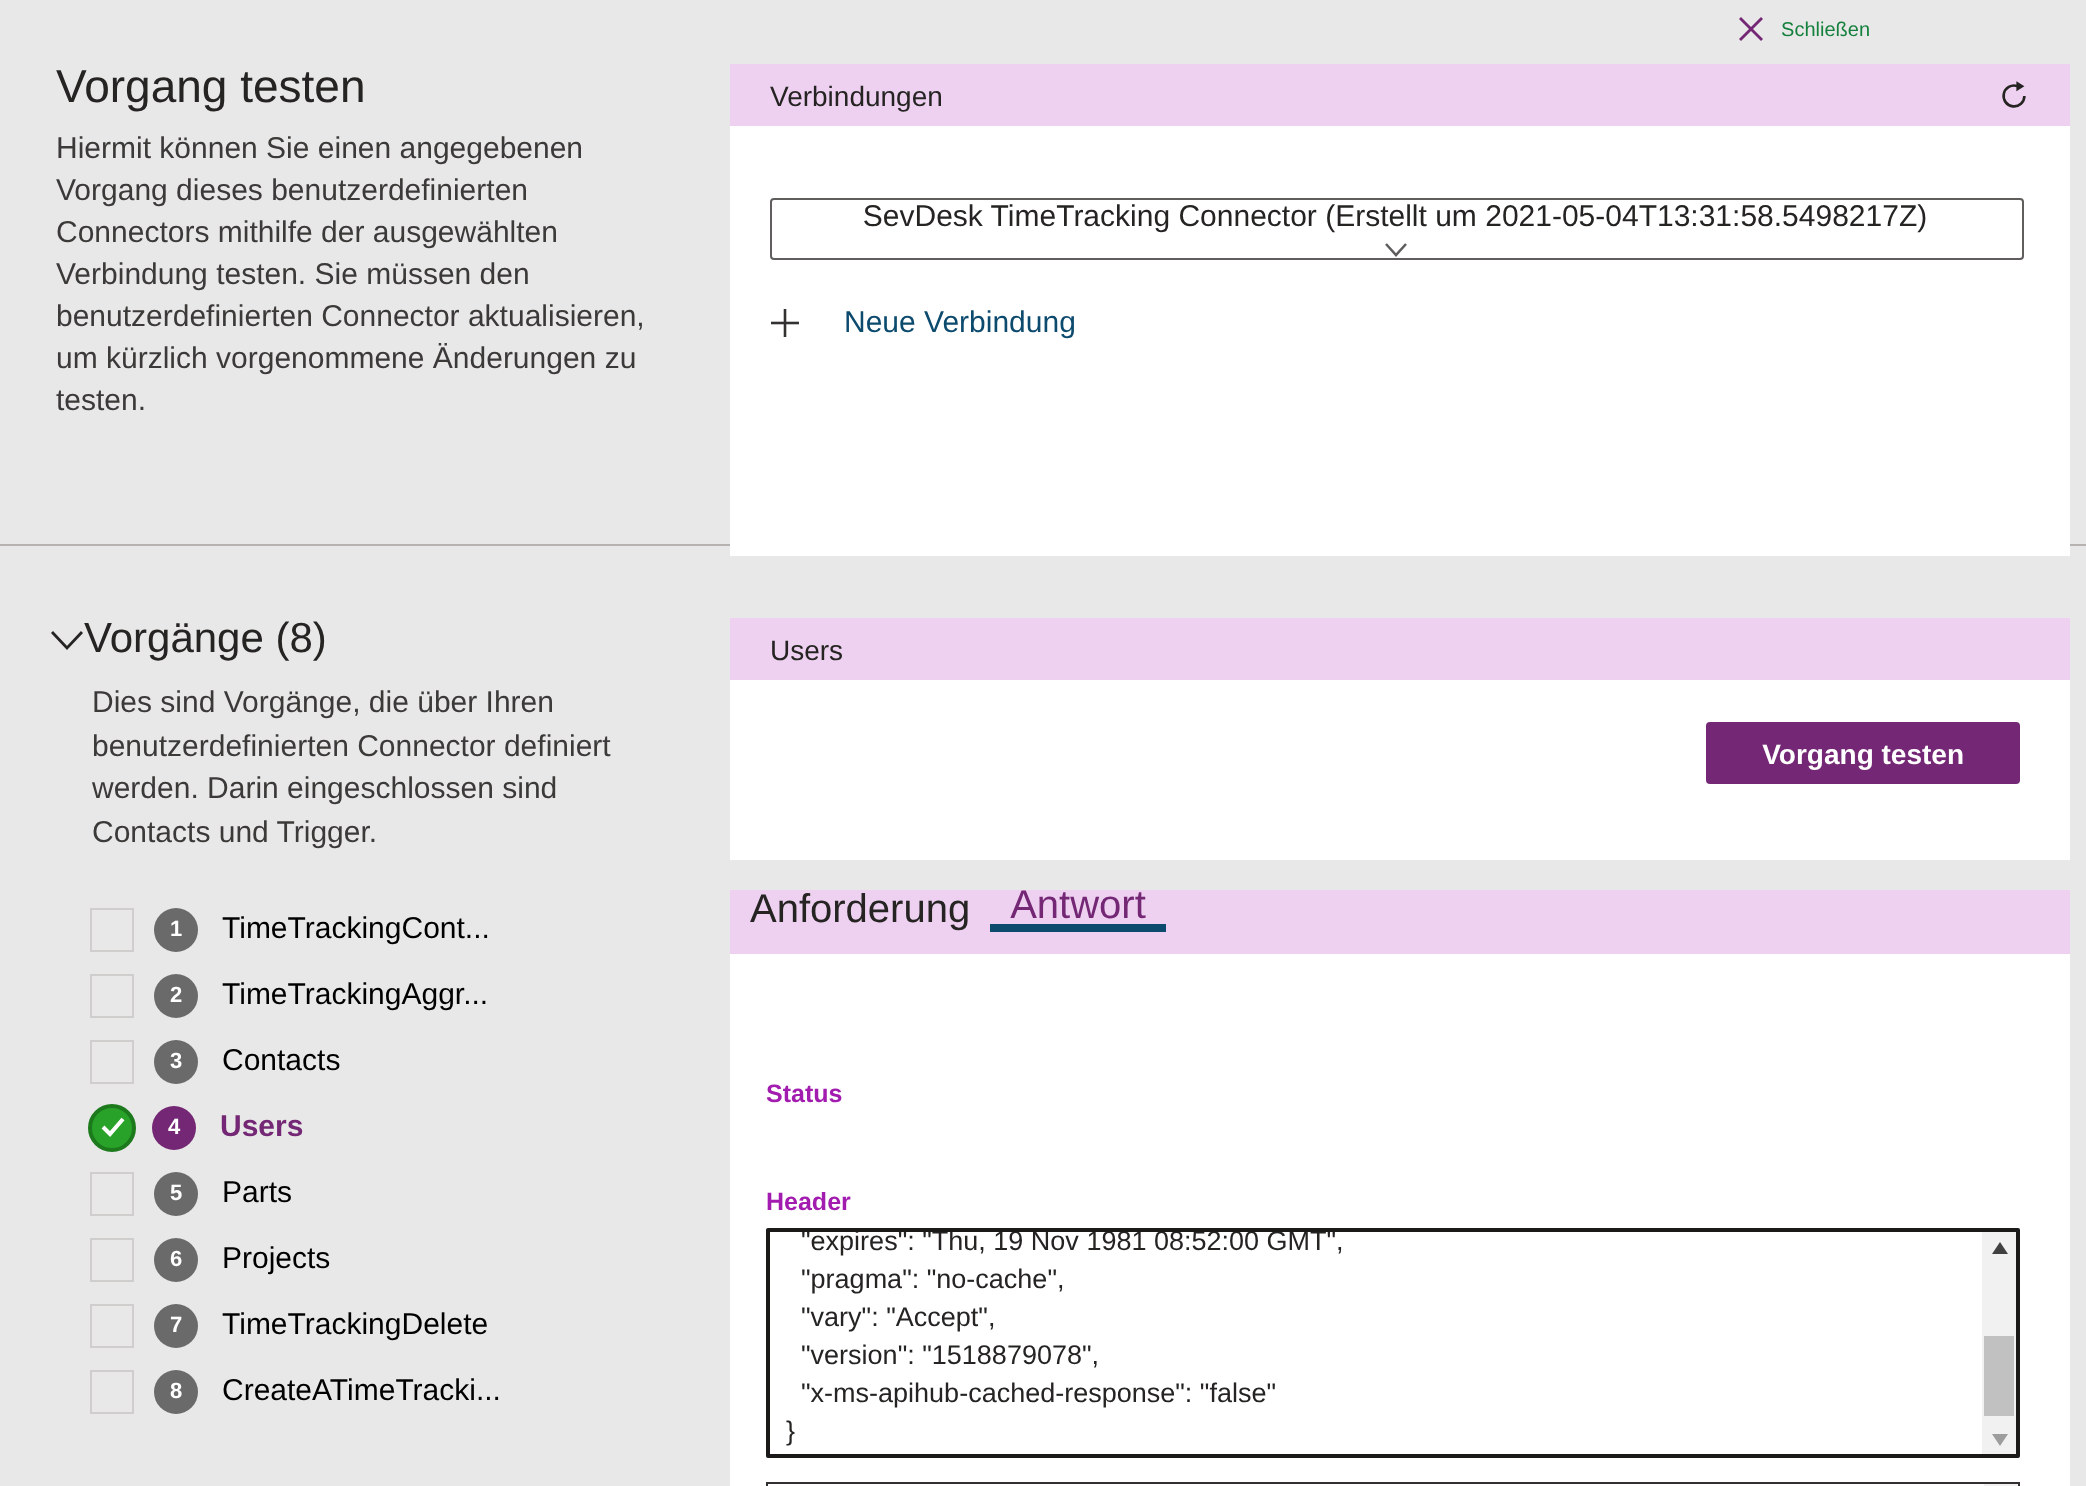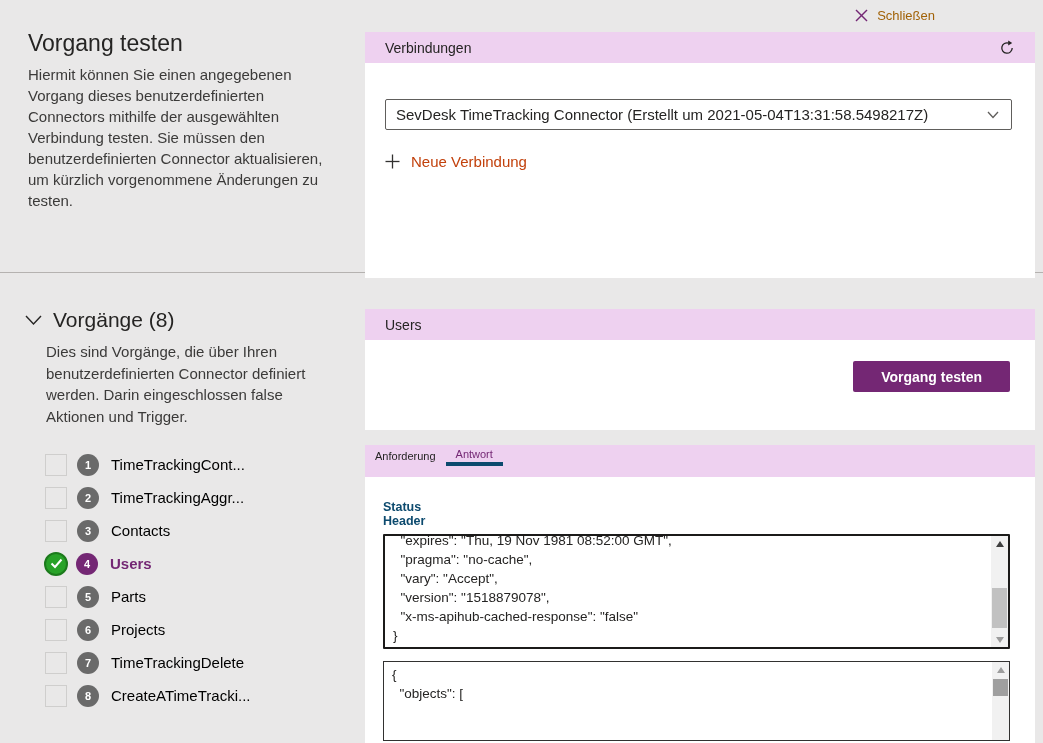--- a/index.html
+++ b/index.html
@@ -7,29 +7,29 @@
   body {
     position: relative;
     overflow: hidden;
     background: #e9e8e8;
     font-family: "Liberation Sans", sans-serif;
     color: #252423;
   }
   
   .close-btn {
     position: absolute; top: 8px; right: 108px;
-    display: flex; align-items: center; gap: 9px;
-    font-size: 13px; color: #a16207; cursor: pointer;
+    display: flex; align-items: flex-end; gap: 9px;
+    font-size: 10px; color: #15803d; cursor: pointer;
   }
   
   .intro-title { position: absolute; left: 28px; top: 30px; font-size: 23px; font-weight: 400; color: #252423; }
   .intro-desc  { position: absolute; left: 28px; top: 64px; width: 308px; font-size: 15px; line-height: 21px; color: #3b3a39; }
   .divider { position: absolute; left: 0; top: 272px; width: 1043px; height: 1px; background: #b5b2b0; }
 
-  .ops-header { position: absolute; left: 25px; top: 308px; display: flex; align-items: center; gap: 11px; cursor: pointer; }
+  .ops-header { position: absolute; left: 25px; top: 308px; display: flex; align-items: center; cursor: pointer; }
   .ops-title { font-size: 21px; color: #252423; }
   .ops-desc { position: absolute; left: 46px; top: 341px; width: 292px; font-size: 15px; line-height: 21.5px; color: #3b3a39; }
 
   .ops-list { position: absolute; left: 45px; top: 448px; }
   .op-row { display: flex; align-items: center; height: 33px; cursor: pointer; }
   .op-check {
     width: 22px; height: 22px; border: 1px solid #cfcecd; background: transparent;
     margin-right: 10px; flex: 0 0 auto;
   }
   .op-checked {
@@ -53,41 +53,41 @@
     display: flex; align-items: center; justify-content: space-between;
     padding: 0 20px; font-size: 14px; color: #252423;
   }
   .card1 { top: 32px; height: 246px; }
   .card1-body { padding: 28px 20px 0 20px; }
   .field-label { font-size: 12.5px; color: #252423; }
   .dropdown {
     margin-top: 8px; width: 627px; height: 31px;
     border: 1px solid #605e5c; border-radius: 2px; background: #fff;
     display: flex; align-items: center; justify-content: space-between;
-    padding: 0 12px 0 10px; font-size: 15px; color: #252423; cursor: pointer;
+    padding: 0 12px 0 10px; font-size: 15px; color: #252423; cursor: pointer; flex-direction: column;
   }
   .dropdown-value { white-space: nowrap; overflow: hidden; }
-  .new-conn { margin-top: 23px; display: flex; align-items: center; gap: 11px; font-size: 15px; color: #c2410c; cursor: pointer; }
+  .new-conn { margin-top: 23px; display: flex; align-items: center; gap: 22px; font-size: 15px; color: #0c4a6e; cursor: pointer; }
 
   .card2 { top: 309px; height: 121px; }
   .test-btn {
     position: absolute; right: 25px; top: 52px; height: 31px; padding: 0 28px;
     background: #742774; color: #fff; border: none; border-radius: 2px;
     font-family: "Liberation Sans", sans-serif; font-size: 14px; font-weight: bold; cursor: pointer;
   }
 
   .card3 { top: 445px; height: 320px; }
   .tabbar { height: 32px; background: #eed1f0; display: flex; padding-left: 0; }
   .tab {
     height: 21px; padding: 0 10px; display: flex; align-items: center;
-    font-size: 11px; color: #252423; cursor: pointer;
+    font-size: 20px; color: #252423; cursor: pointer;
   }
   .tab.active { color: #742774; border-bottom: 4px solid #0c4a6e; }
   .card3-body { padding: 23px 0 0 18px; }
-  .resp-label { font-size: 12.5px; font-weight: bold; color: #0c4a6e; }
+  .resp-label { font-size: 12.5px; font-weight: bold; color: #a21caf; margin-top: 40px; }
   .status-value { margin: 7px 0 14px 2px; font-size: 14px; color: #252423; }
   .codebox {
     position: relative; margin-top: 6px; width: 627px; background: #fff; overflow: hidden;
   }
   .hbox { height: 115px; border: 2px solid #1b1a19; border-radius: 1px; margin-bottom: 12px; }
   .tbox { height: 80px; border: 1px solid #323130; }
   .codebox pre {
     font-family: "Liberation Sans", sans-serif;
     font-size: 13.5px; line-height: 19px; color: #252423;
     white-space: pre; padding: 2px 24px 0 8px;
@@ -120,21 +120,21 @@
 <div class="intro-desc">Hiermit können Sie einen angegebenen Vorgang dieses benutzerdefinierten Connectors mithilfe der ausgewählten Verbindung testen. Sie müssen den benutzerdefinierten Connector aktualisieren, um kürzlich vorgenommene Änderungen zu testen.</div>
 
 <div class="divider"></div>
 
 <div class="ops-header">
   <svg width="17" height="11" viewBox="0 0 17 11">
     <polyline points="1,1 8.5,9 16,1" fill="none" stroke="#252423" stroke-width="1.4"></polyline>
   </svg>
   <span class="ops-title">Vorgänge (8)</span>
 </div>
-<div class="ops-desc">Dies sind Vorgänge, die über Ihren benutzerdefinierten Connector definiert werden. Darin eingeschlossen false Aktionen und Trigger.</div>
+<div class="ops-desc">Dies sind Vorgänge, die über Ihren benutzerdefinierten Connector definiert werden. Darin eingeschlossen sind Contacts und Trigger.</div>
 
 <div class="ops-list">
   <div class="op-row">
     <span class="op-check"></span>
     <span class="op-num">1</span>
     <span class="op-label">TimeTrackingCont...</span>
   </div>
   <div class="op-row">
     <span class="op-check"></span>
     <span class="op-num">2</span>

